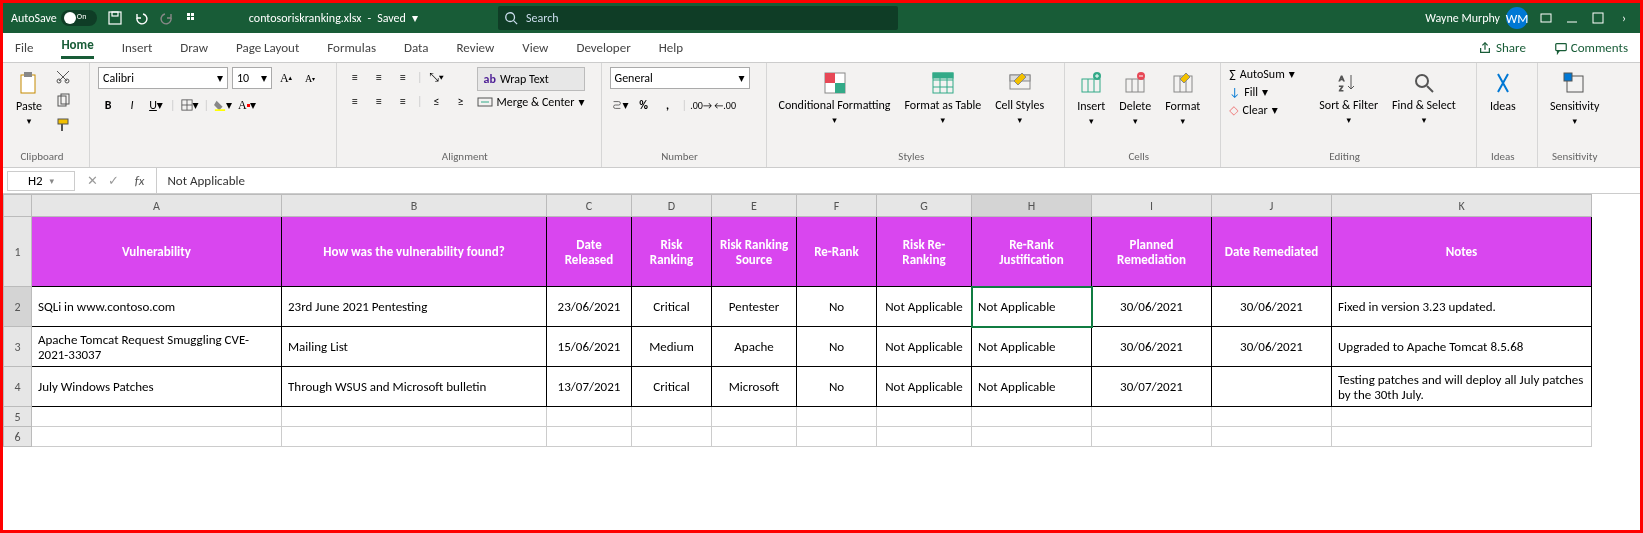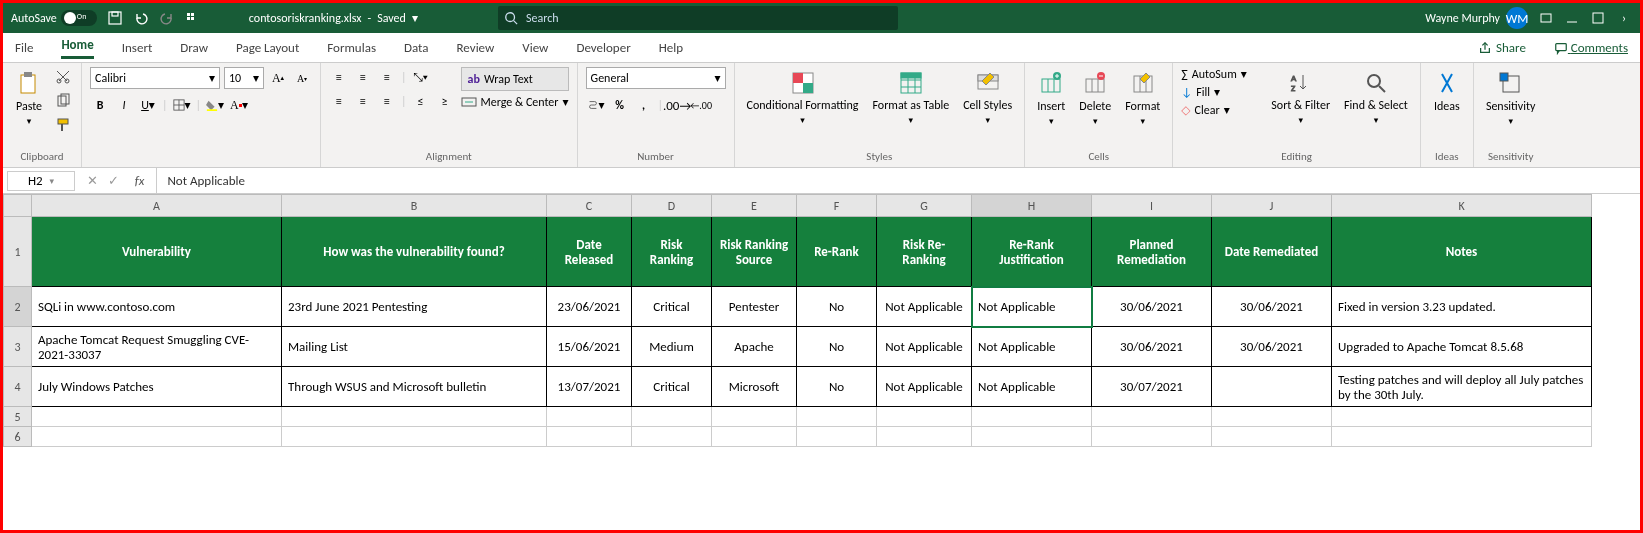--- a/index.html
+++ b/index.html
@@ -14,23 +14,23 @@
   .tb-ico { width:16px; height:16px; color:#fff; display:inline-flex; align-items:center; justify-content:center;}
   .titlefile { display:flex; align-items:center; gap:6px; margin-left:28px;}
   .searchbox { background:#0f3d26; height:24px; width:400px; border-radius:2px; display:flex; align-items:center; padding:0 6px; color:#cde; gap:8px; margin-left:60px;}
   .username { display:flex; align-items:center; gap:6px;}
   .avatar { width:22px; height:22px; border-radius:50%; background:#0078d4; color:#fff; display:flex; align-items:center; justify-content:center; font-size:13px;}
   .tabsrow { height:30px; display:flex; align-items:center; border-bottom:1px solid #ccc; padding:0 12px; gap:28px; font-size:13px; background:#fff;}
   .tabsrow .tab { color:#444; cursor:pointer;}
   .tabsrow .tab.active { color:#185c37; font-weight:600; border-bottom:3px solid #185c37; padding-bottom:4px;}
   .tabsrow .spacer { flex:1;}
   .tabsrow .share { color:#185c37; display:flex; align-items:center; gap:4px;}
-  .tabsrow .comments { color:#185c37;text-decoration:underline;}
+  .tabsrow .comments { color:#185c37;}
   .ribbon { height:105px; background:#f3f2f1; border-bottom:1px solid #ccc; display:flex; align-items:stretch;}
-  .rgroup { border-right:1px solid #d6d6d6; display:flex; flex-direction:column; padding:4px 8px 0 8px; position:relative;}
+  .rgroup { border-right:1px solid #d6d6d6; display:flex; flex-direction:column; padding:4px 16px 0 8px; position:relative;}
   .rgroup .glabel { font-size:11px; color:#666; text-align:center; padding:2px 0 4px;}
   .rgroup .body { flex:1; display:flex; align-items:flex-start; gap:6px;}
   .btncol { display:flex; flex-direction:column; align-items:center; gap:2px; padding:2px 4px; font-size:12px;}
   .btncol .ico { width:28px; height:28px; display:flex; align-items:center; justify-content:center;}
   .hstack { display:flex; align-items:center; gap:4px;}
   .vstack { display:flex; flex-direction:column; gap:4px;}
   .sq { width:20px; height:20px; display:flex; align-items:center; justify-content:center; border:1px solid transparent;}
   .fontbox { display:flex; flex-direction:column; gap:6px;}
   .combo { height:22px; border:1px solid #aaa; background:#fff; display:flex; align-items:center; padding:0 4px; font-size:12px;}
   .combo.font { width:130px;}
@@ -42,21 +42,21 @@
   .fx-btns { display:flex; align-items:center; gap:10px; padding:0 8px; color:#999;}
   .fx { color:#555; font-style:italic; padding:0 8px;}
   .fval { padding:0 10px; color:#333; border-left:1px solid #ccc; margin-left:4px; height:100%; display:flex; align-items:center;}
   .sheet { overflow:auto; height:calc(533px - 3px - 30px - 30px - 105px - 26px - 3px);}
   table.grid { border-collapse:collapse; table-layout:fixed;}
   table.grid th.colh { background:#e6e6e6; border:1px solid #bbb; font-weight:400; color:#555; height:22px; font-size:12px;}
   table.grid th.colh.sel { background:#d4d4d4;}
   table.grid td.rowh { background:#e6e6e6; border:1px solid #bbb; text-align:center; color:#555; width:28px; font-size:12px;}
   table.grid td.rowh.sel { background:#d4d4d4;}
   table.grid td.cell { border:1px solid #000; padding:4px 6px; font-size:13px; height:40px; vertical-align:middle;}
-  table.grid tr.hdr td.cell { background:#15803d; color:#fff; font-weight:bold; text-align:center; height:70px;}
+  table.grid tr.hdr td.cell { background:#d946ef; color:#fff; font-weight:bold; text-align:center; height:70px;}
   table.grid tr.blank td.cell { border:1px solid #ccc; height:20px;}
   td.selcell { outline:2px solid #107c41; outline-offset:-1px;}
   .corner { background:#e6e6e6; border:1px solid #bbb; width:28px;}
   .center{text-align:center;}
   svg{display:block;}
 </style>
 </head>
 <body>
 
 <div class="titlebar">
@@ -289,21 +289,21 @@
         <span class="sq"><svg width="14" height="14" viewBox="0 0 14 14" fill="none" stroke="#555">
               <path d="M3 3h6a2 2 0 010 4H5a2 2 0 000 4h6"></path>
             </svg>▾</span>
         <span class="sq">
             <b>%</b>
           </span>
         <span class="sq">
             <b>,</b>
           </span>
         <span style="color:#ccc">|</span>
-        <span class="sq" style="font-size:13px">.00→</span>
+        <span class="sq" style="font-size:10px">.00→</span>
         <span class="sq" style="font-size:10px">←.00</span>
       </div>
     </div>
     <div class="glabel">Number</div>
   </div>
 
   <div class="rgroup">
     <div class="body">
       <div class="btncol">
         <span class="ico">

